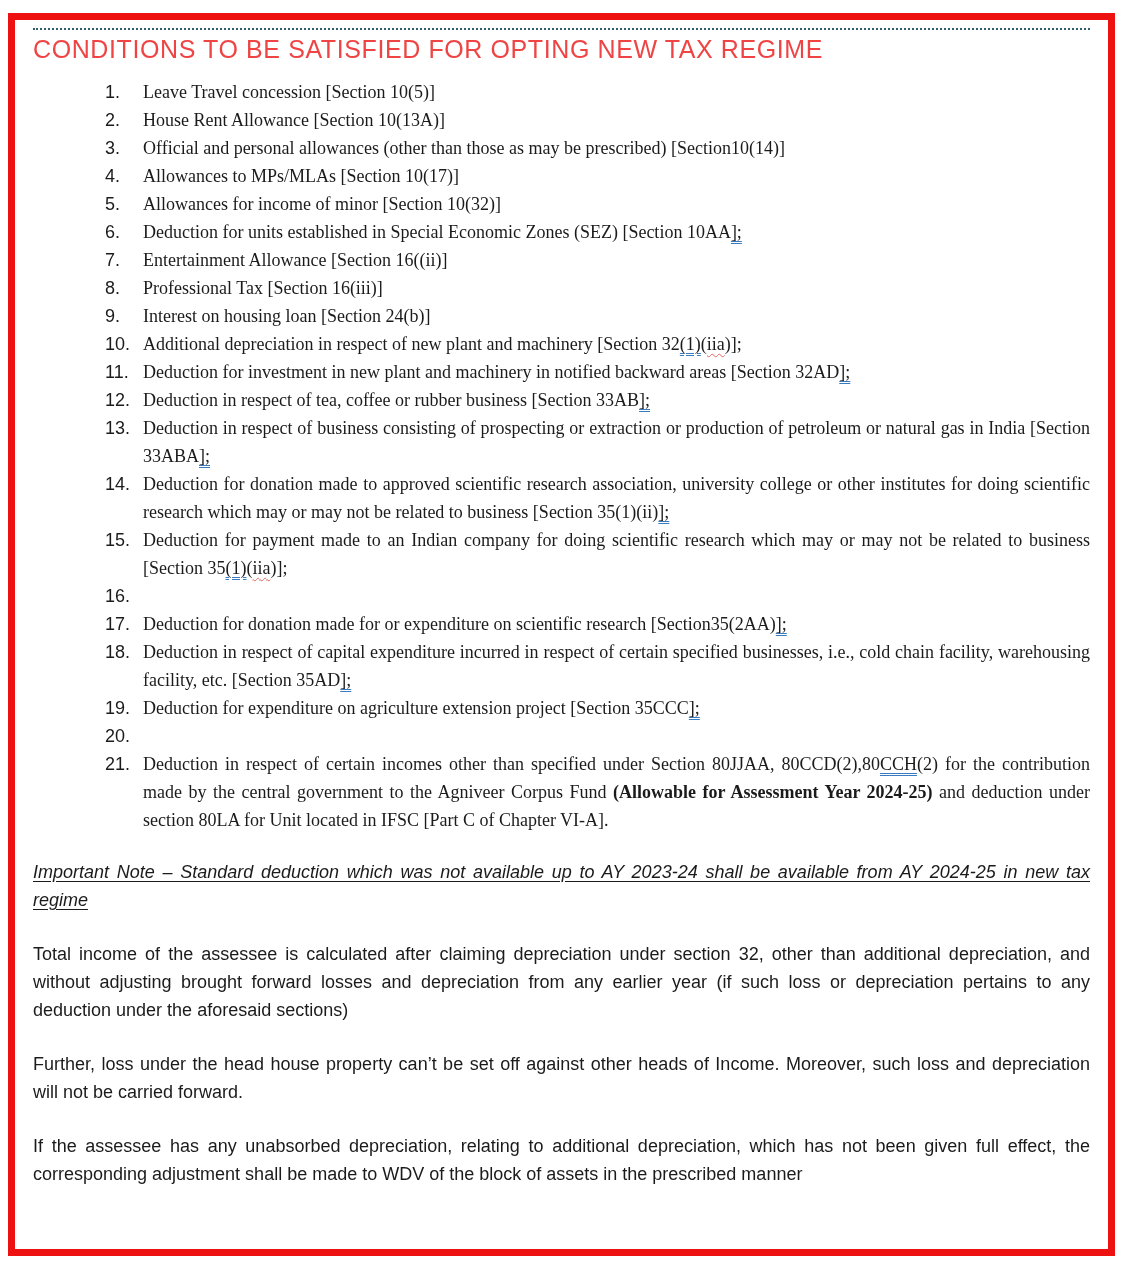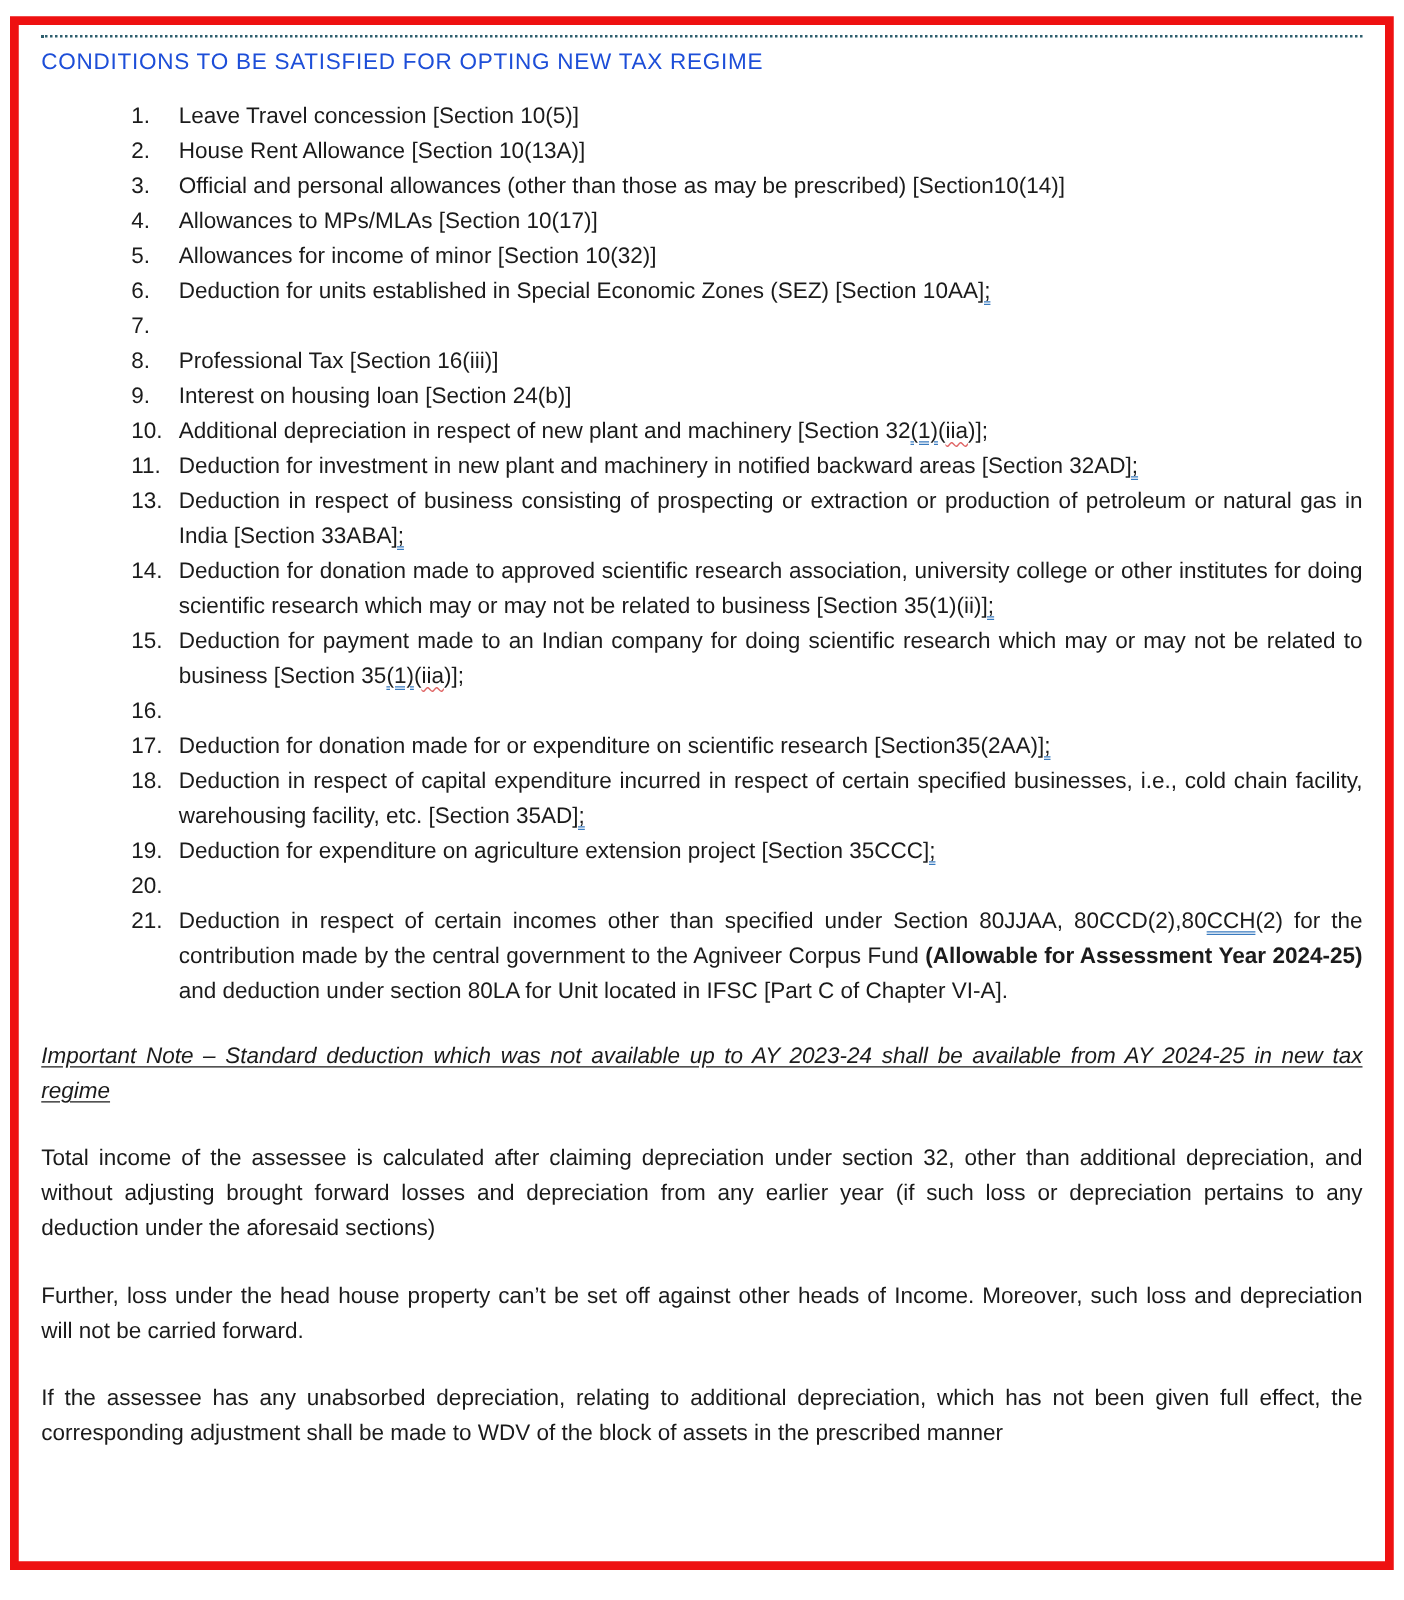--- a/index.html
+++ b/index.html
@@ -30,22 +30,22 @@
     color: #1b1b1b;
     font-size: 18px;
     line-height: 28px;
   }
   .dotted-rule {
     border-top: 2px dotted #2e5f6e;
     height: 0;
     margin: 4px 0 6px 0;
   }
   .heading {
-    color: #1d4ed8;
-    font-size: 18px;
+    color: #ef4444;
+    font-size: 25px;
     letter-spacing: 0.6px;
     line-height: 26px;
     font-weight: 400;
     margin: 0 0 16px 0;
   }
   .intro {
     margin: 0 0 20px 0;
     text-align: justify;
   }
   .xlist {
@@ -56,20 +56,21 @@
     align-items: flex-start;
   }
   .xlist .num {
     flex: 0 0 38px;
     margin-left: 72px;
     text-align: left;
   }
   .xlist .itext {
     flex: 1 1 auto;
     text-align: justify;
+    font-family: Liberation Serif, serif;
   }
   .seg-b {
     text-decoration: underline double #3a7bbf;
     text-decoration-thickness: 1px;
     text-underline-offset: 3px;
   }
   .seg-w {
     text-decoration: underline wavy #e06666;
     text-decoration-thickness: 1px;
     text-underline-offset: 3px;
@@ -124,36 +125,41 @@
           <div class="li-row">
             <span class="num">5.</span>
             <div class="itext"><span>Allowances for income of minor [Section 10(32)]</span></div>
           </div>
           <div class="li-row">
             <span class="num">6.</span>
             <div class="itext"><span>Deduction for units established in Special Economic Zones (SEZ) [Section 10AA</span><span class="seg-b">];</span></div>
           </div>
           <div class="li-row">
             <span class="num">7.</span>
+            <div class="itext"><span>Entertainment Allowance [Section 16((ii)]</span></div>
           </div>
           <div class="li-row">
             <span class="num">8.</span>
             <div class="itext"><span>Professional Tax [Section 16(iii)]</span></div>
           </div>
           <div class="li-row">
             <span class="num">9.</span>
             <div class="itext"><span>Interest on housing loan [Section 24(b)]</span></div>
           </div>
           <div class="li-row">
             <span class="num">10.</span>
             <div class="itext"><span>Additional depreciation in respect of new plant and machinery [Section 32</span><span class="seg-b">(1)</span><span>(</span><span class="seg-w">iia</span><span>)];</span></div>
           </div>
           <div class="li-row">
             <span class="num">11.</span>
             <div class="itext"><span>Deduction for investment in new plant and machinery in notified backward areas [Section 32AD</span><span class="seg-b">];</span></div>
+          </div>
+          <div class="li-row">
+            <span class="num">12.</span>
+            <div class="itext"><span>Deduction in respect of tea, coffee or rubber business [Section 33AB</span><span class="seg-b">];</span></div>
           </div>
           <div class="li-row">
             <span class="num">13.</span>
             <div class="itext"><span>Deduction in respect of business consisting of prospecting or extraction or production of petroleum or natural gas in India [Section 33ABA</span><span class="seg-b">];</span></div>
           </div>
           <div class="li-row">
             <span class="num">14.</span>
             <div class="itext"><span>Deduction for donation made to approved scientific research association, university college or other institutes for doing scientific research which may or may not be related to business [Section 35(1)(ii)</span><span class="seg-b">];</span></div>
           </div>
           <div class="li-row">

